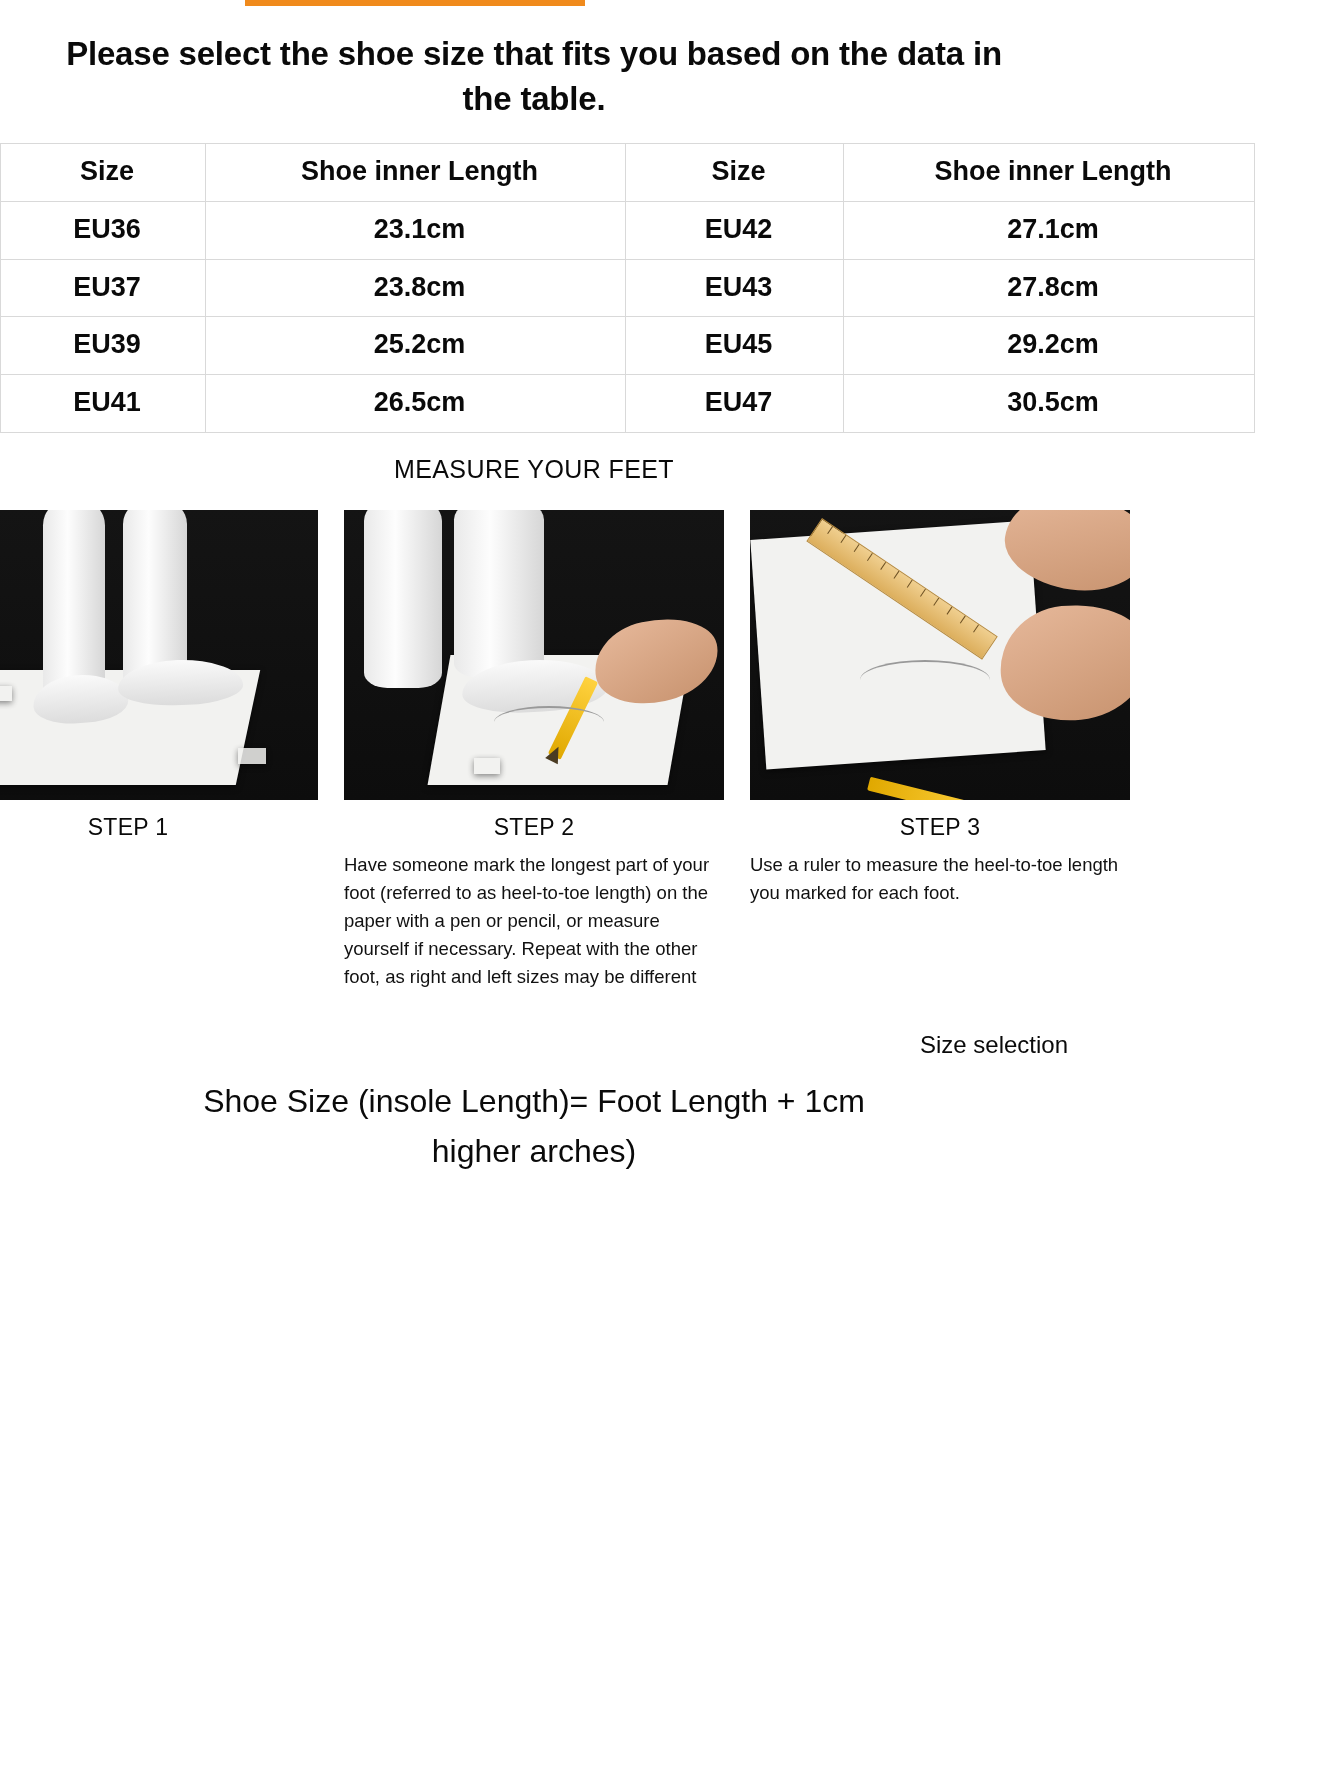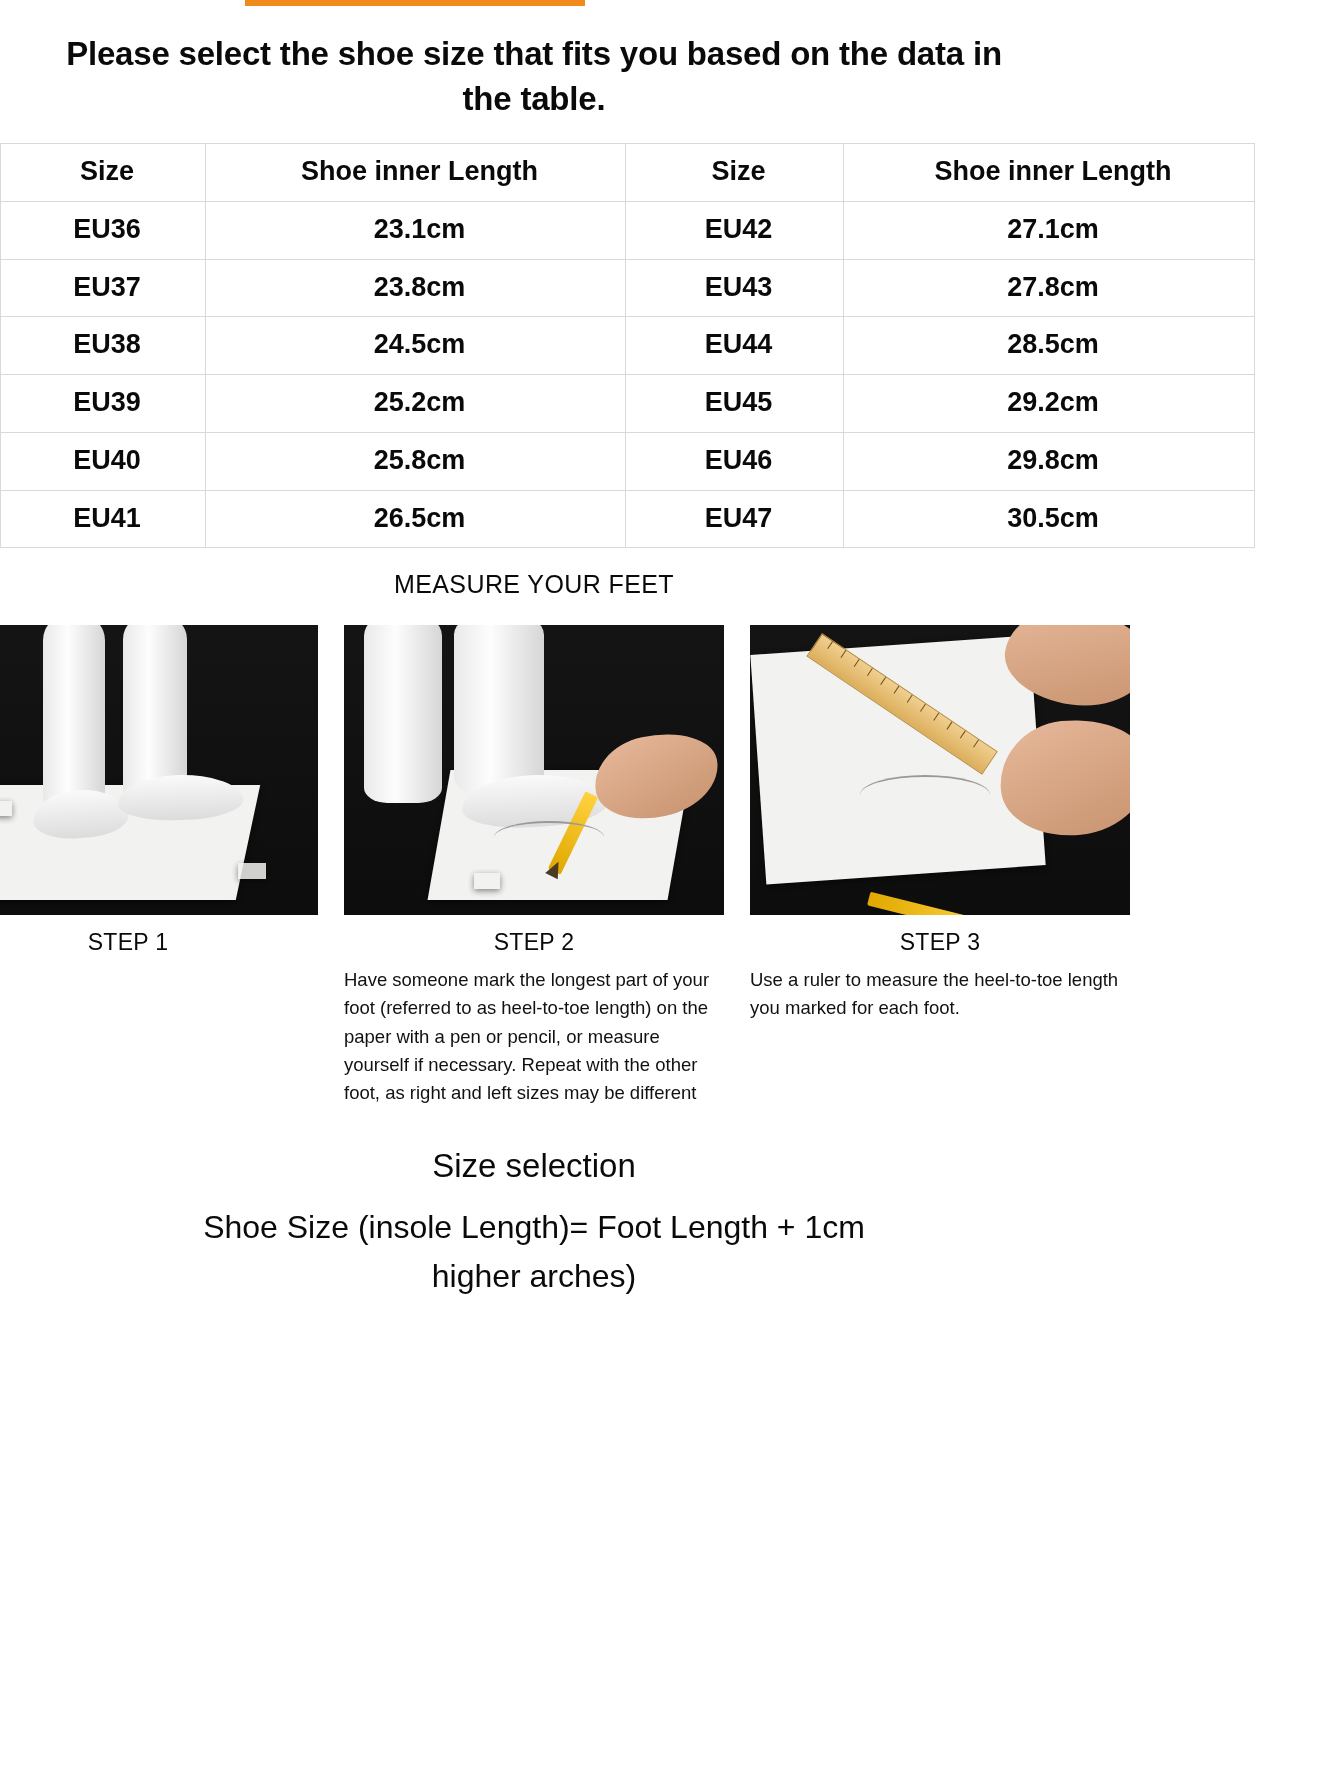--- a/index.html
+++ b/index.html
@@ -151,22 +151,22 @@
     background: #6b4f22;
   }
   .tracing {
     position: absolute;
     border-top: 2px solid #999;
     border-radius: 50%;
   }
 
   
   .size-selection-title {
-    text-align: center;
-    font-size: 33px;
+    text-align: right;
+    font-size: 24px;
     margin: 24px 0 18px 0;
   }
   .formula {
     text-align: center;
     font-size: 32px;
     line-height: 1.55;
     padding: 0 40px 20px 40px;
   }
 </style>
 </head>
@@ -204,36 +204,24 @@
         <td>EU42</td>
         <td>27.1cm</td>
       </tr>
       <tr>
         <td>EU37</td>
         <td>23.8cm</td>
         <td>EU43</td>
         <td>27.8cm</td>
       </tr>
       <tr>
-        <td>EU38</td>
-        <td>24.5cm</td>
-        <td>EU44</td>
-        <td>28.5cm</td>
-      </tr>
-      <tr>
         <td>EU39</td>
         <td>25.2cm</td>
         <td>EU45</td>
         <td>29.2cm</td>
-      </tr>
-      <tr>
-        <td>EU40</td>
-        <td>25.8cm</td>
-        <td>EU46</td>
-        <td>29.8cm</td>
       </tr>
       <tr>
         <td>EU41</td>
         <td>26.5cm</td>
         <td>EU47</td>
         <td>30.5cm</td>
       </tr>
     </tbody>
   </table>
 

